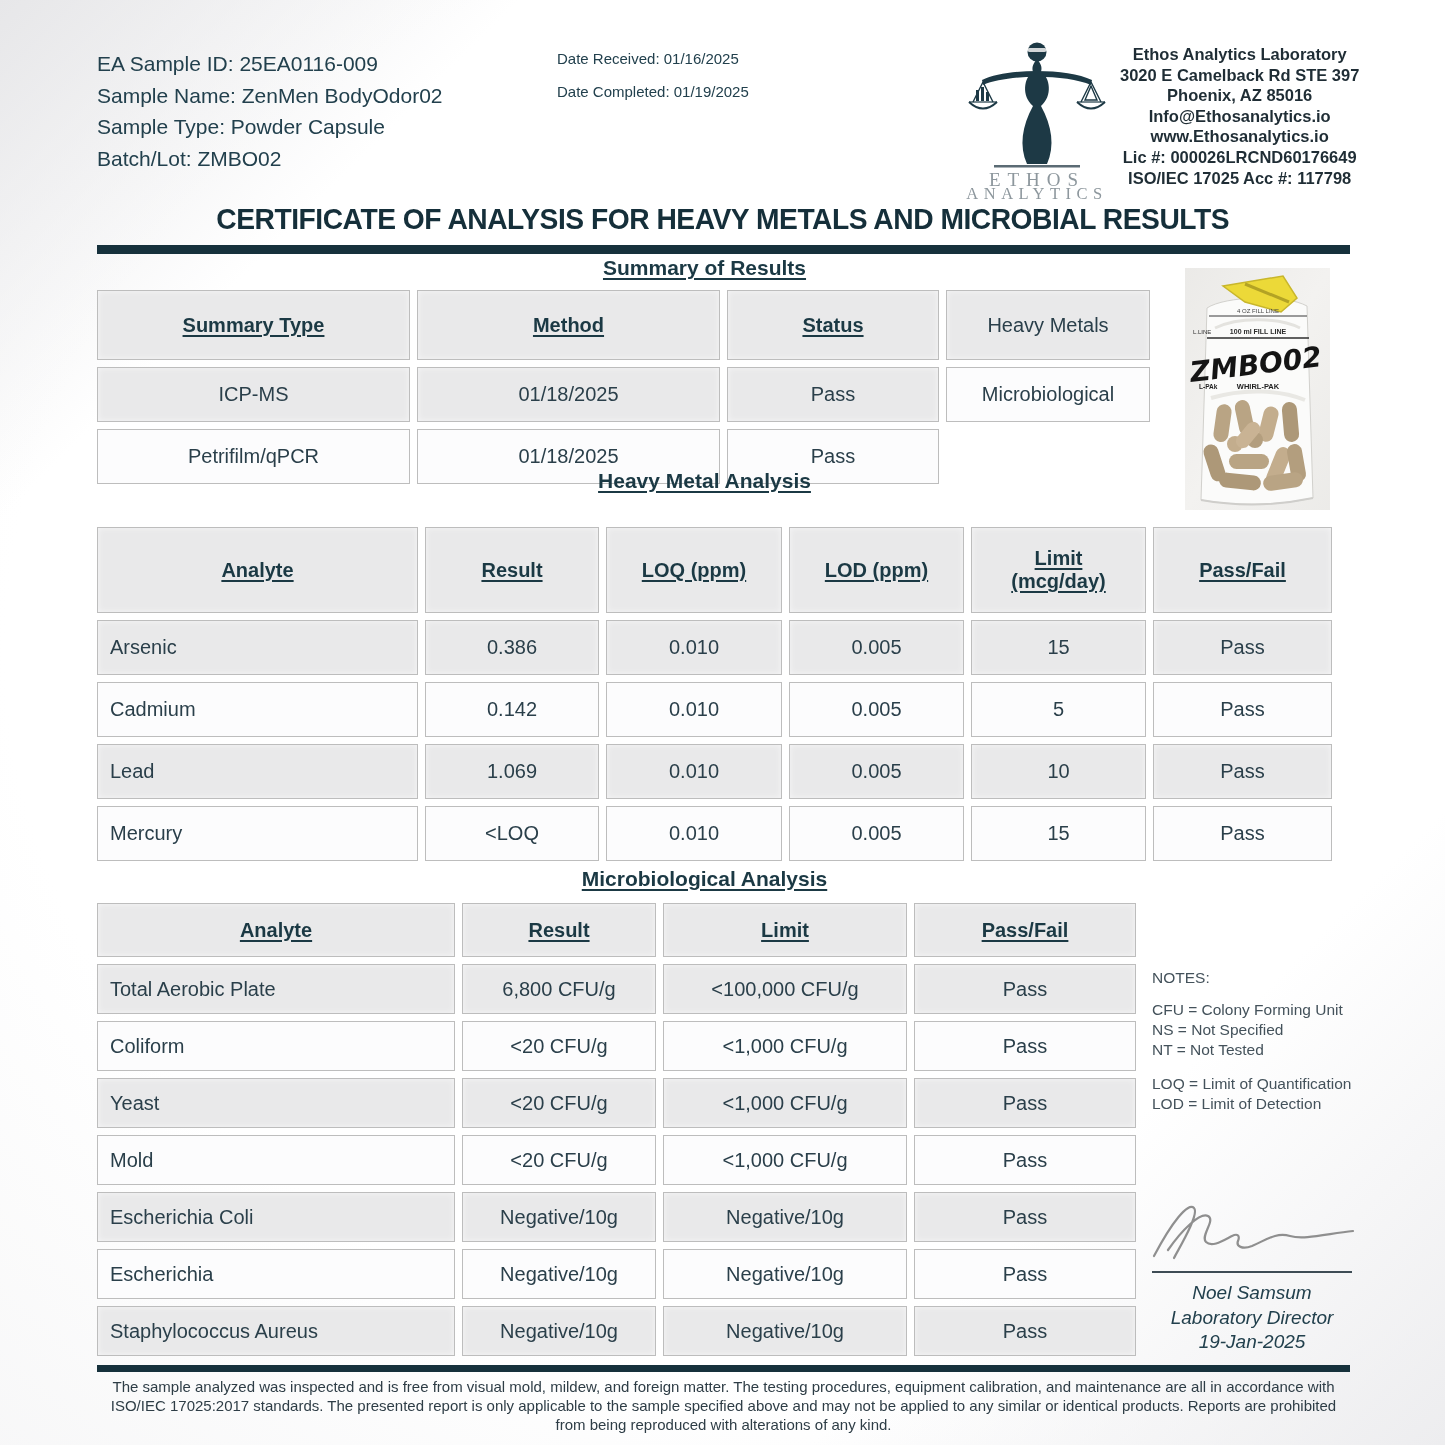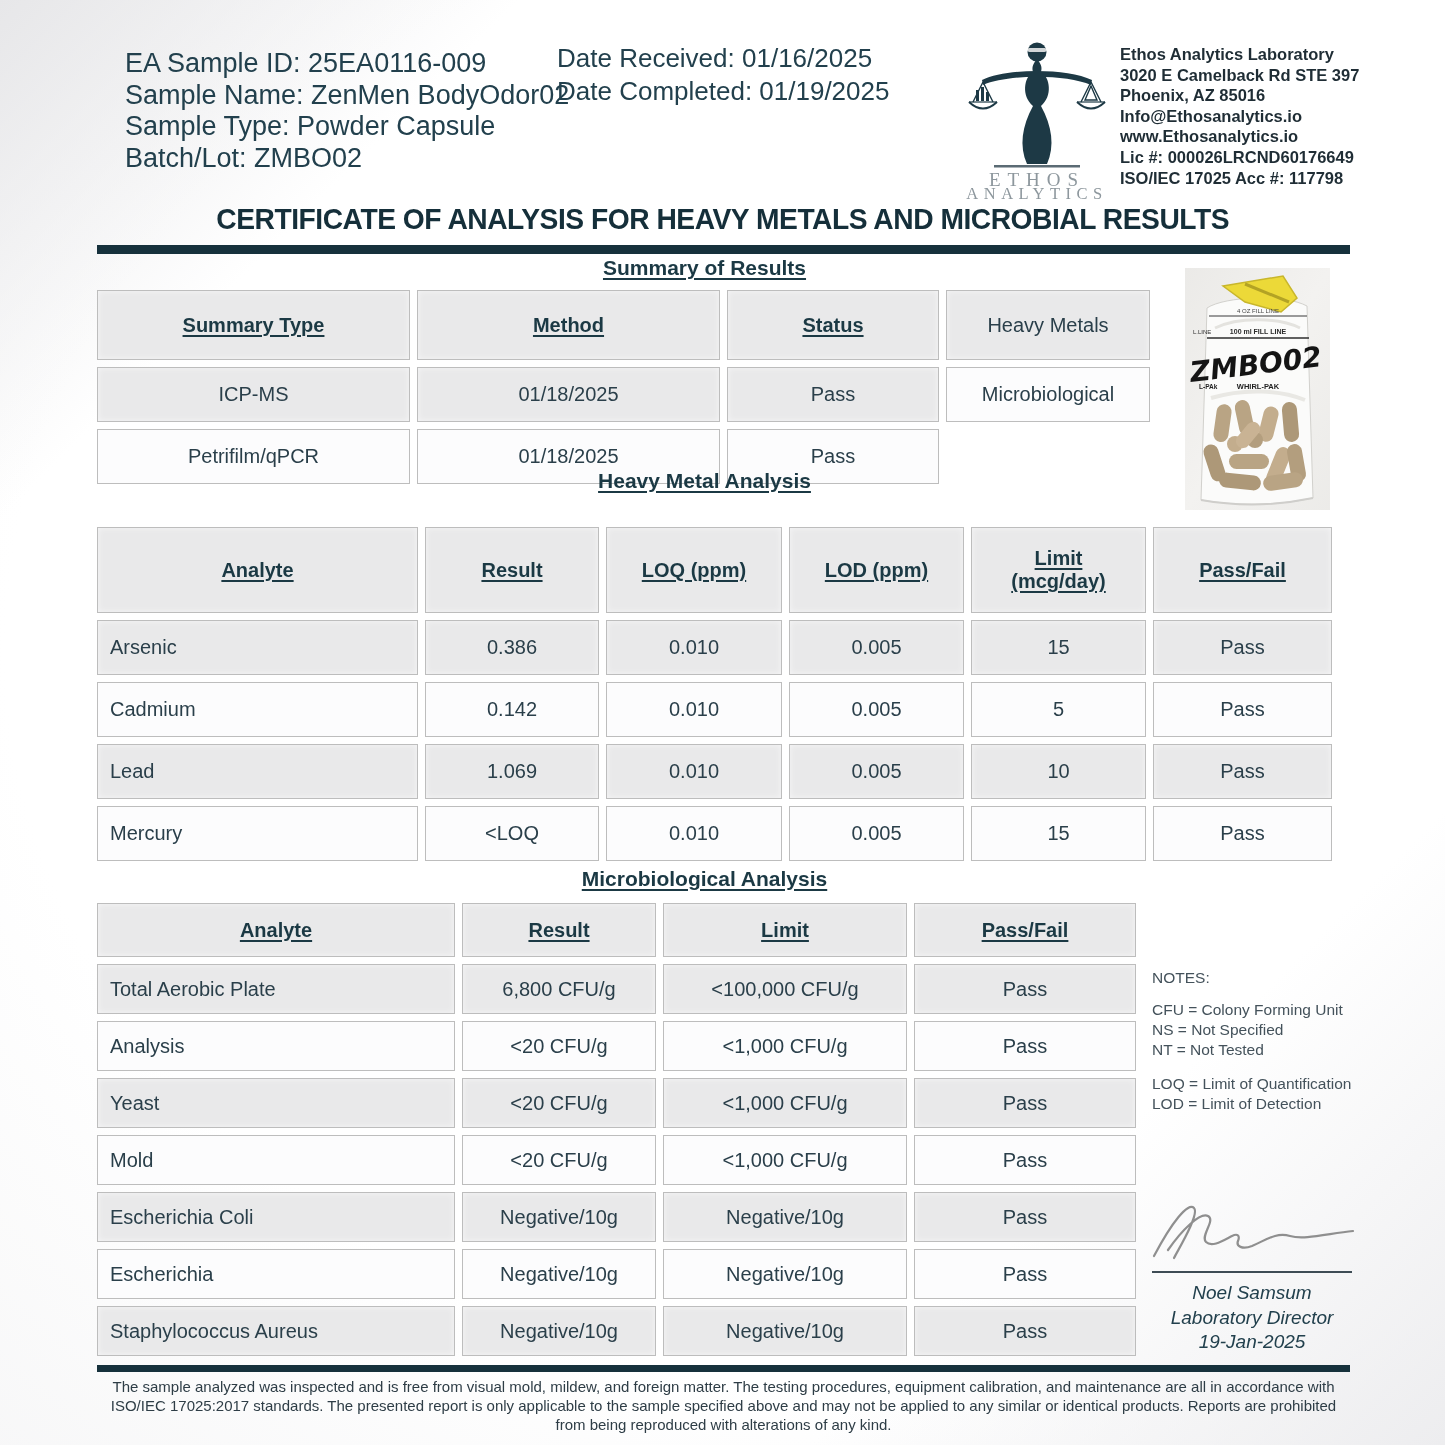--- a/index.html
+++ b/index.html
@@ -6,23 +6,23 @@
   .page{
     position:relative;width:1445px;height:1445px;overflow:hidden;
     font-family:"Liberation Sans",sans-serif;color:#1d3945;
     background:
       linear-gradient(135deg,#e7e7e9 0%,rgba(255,255,255,0) 18%),
       linear-gradient(315deg,#ededef 0%,rgba(255,255,255,0) 22%),
       radial-gradient(130% 100% at 68% 45%, #ffffff 52%, #f3f3f4 90%, #ebebec 100%);
   }
   .abs{position:absolute;}
   
-  .sample-info{left:97px;top:48px;font-size:27px;line-height:31.5px;color:#22404d;margin-left:28px;}
-  .dates-info{left:557px;top:42px;font-size:26px;line-height:33px;color:#22404d;}
-  .lab-info{left:1120px;top:44px;font-size:16.5px;line-height:20.6px;color:#1f2d35;font-weight:600;}
+  .sample-info{left:97px;top:48px;font-size:21px;line-height:31.5px;color:#22404d;}
+  .dates-info{left:557px;top:42px;font-size:15px;line-height:33px;color:#22404d;}
+  .lab-info{left:1120px;top:44px;font-size:16.5px;line-height:20.6px;color:#1f2d35;font-weight:600;text-align:center;}
   .logo-wrap{left:962px;top:38px;width:150px;height:162px;}
   
   .doc-title{left:0;top:202px;width:1445px;text-align:center;font-size:30px;font-weight:800;color:#152f3a;letter-spacing:-0.5px;}
   .doc-title .squeeze{display:inline-block;transform:scaleX(0.94);transform-origin:center;}
   .bar{left:97px;width:1253px;background:#16313c;}
   .bar-top{top:245px;height:9px;}
   .bar-bottom{top:1365px;height:7px;}
   
   .section-h{left:97px;width:1215px;text-align:center;font-size:21px;font-weight:800;color:#1b3944;}
   .section-h span{text-decoration:underline;text-underline-offset:3px;}
@@ -250,21 +250,21 @@
       </div>
     <div class="cell gray">
         <span class="hd">Pass/Fail</span>
       </div>
 
     <div class="cell gray la">Total Aerobic Plate</div>
     <div class="cell gray">6,800 CFU/g</div>
     <div class="cell gray">&lt;100,000 CFU/g</div>
     <div class="cell gray">Pass</div>
 
-    <div class="cell white la">Analysis</div>
+    <div class="cell white la">Coliform</div>
     <div class="cell white">&lt;20 CFU/g</div>
     <div class="cell white">&lt;1,000 CFU/g</div>
     <div class="cell white">Pass</div>
 
     <div class="cell gray la">Yeast</div>
     <div class="cell gray">&lt;20 CFU/g</div>
     <div class="cell gray">&lt;1,000 CFU/g</div>
     <div class="cell gray">Pass</div>
 
     <div class="cell white la">Mold</div>

